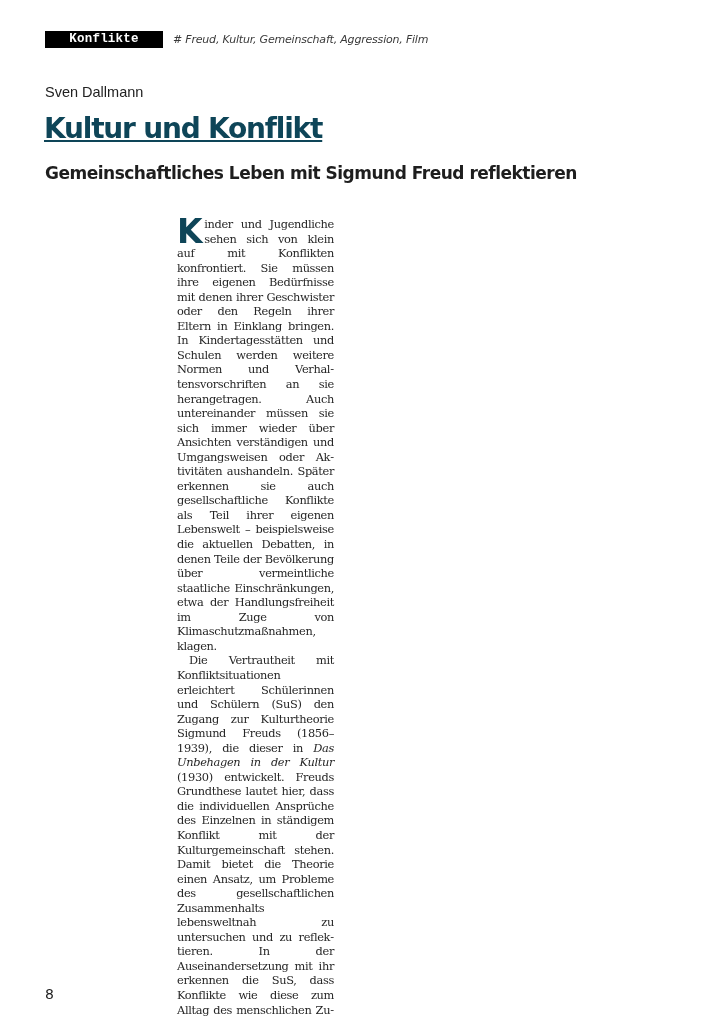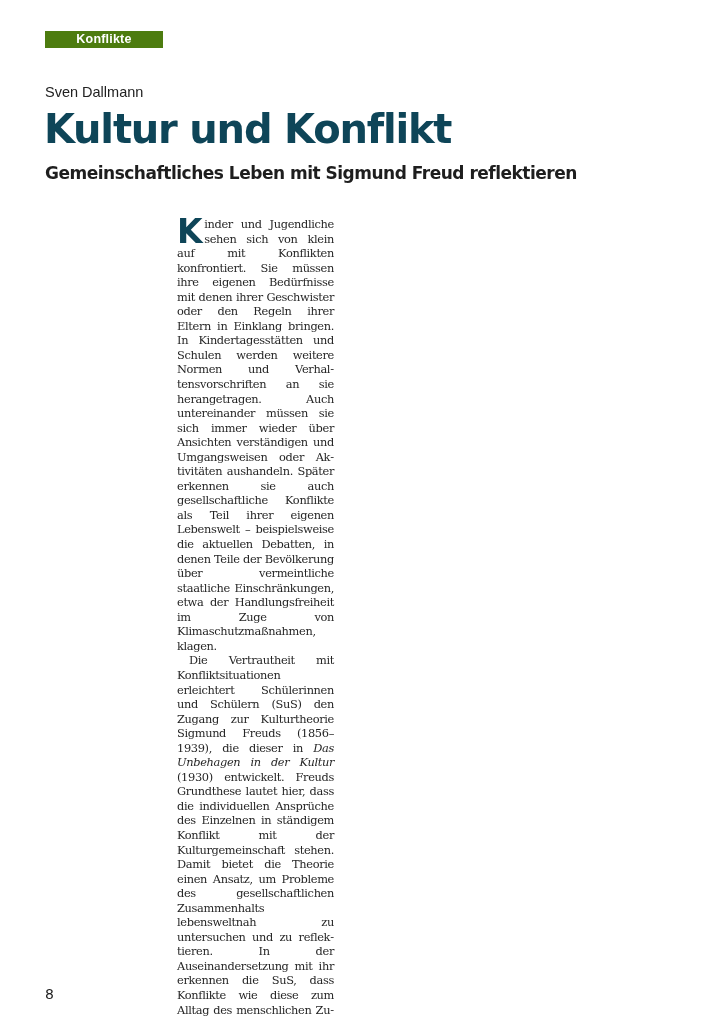--- a/index.html
+++ b/index.html
@@ -1,39 +1,40 @@
 <!DOCTYPE html>
 <html><head>
 <meta charset="utf-8">
 <style>
   html, body { margin: 0; padding: 0; background: #ffffff; }
   body { width: 720px; height: 1019px; position: relative; overflow: hidden; color: #1e1e1e; }
   .tagbar { position: absolute; left: 45px; top: 31px; display: flex; align-items: center; }
-  .tag-badge { background: #4d7c0f; color: #ffffff; font-family: Liberation Sans, sans-serif; font-weight: bold; font-size: 12.5px; width: 118px; height: 17px; line-height: 17px; text-align: center; letter-spacing: 0.2px; }
+  .tag-badge { background: #000000; color: #ffffff; font-family: Liberation Mono, monospace; font-weight: bold; font-size: 12.5px; width: 118px; height: 17px; line-height: 17px; text-align: center; letter-spacing: 0.2px; }
   .tags { font-family: "DejaVu Sans", sans-serif; font-style: italic; font-size: 11px; color: #3a3a3a; margin-left: 10px; letter-spacing: -0.2px; }
   .author { position: absolute; left: 45px; top: 84px; font-family: "Liberation Sans", sans-serif; font-size: 14.5px; color: #222; }
-  .title { position: absolute; left: 44px; top: 104px; font-family: "DejaVu Sans", sans-serif; font-weight: bold; font-size: 40px; color: #0e4558; letter-spacing: -1.2px; margin: 0; line-height: 50px; }
+  .title { position: absolute; left: 44px; top: 104px; font-family: "DejaVu Sans", sans-serif; font-weight: bold; font-size: 28px; color: #0e4558; letter-spacing: -1.2px; margin: 0; line-height: 50px; text-decoration: underline; }
   .subtitle { position: absolute; left: 45px; top: 163px; font-family: "DejaVu Sans", sans-serif; font-weight: bold; font-size: 17px; color: #1e1e1e; letter-spacing: -0.5px; margin: 0; }
   .col { position: absolute; top: 217px; font-family: "DejaVu Serif", serif; font-size: 11.4px; line-height: 14.55px; color: #262626; text-align: justify; hyphens: manual; letter-spacing: -0.35px; }
   .col1 { left: 177px; width: 157px; }
   .col2 { left: 349px; width: 155px; }
   .col3 { left: 522px; width: 154px; }
   .col p { margin: 0; }
   .col p.ind { text-indent: 12px; }
   .sec-head { font-family: "DejaVu Sans", sans-serif; font-size: 11.5px; line-height: 15px; color: #222; text-align: left; margin: 0 0 8px 0; padding-left: 14px; text-indent: -14px; letter-spacing: -0.2px; }
   .dropcap { float: left; font-family: "DejaVu Sans", sans-serif; font-weight: bold; font-size: 33px; line-height: 28px; color: #0e4558; margin: 1px 2px 0 0; }
   i { font-style: italic; margin-top: 17px; }
   .footer-page { position: absolute; left: 45px; top: 986px; font-family: "DejaVu Sans", sans-serif; font-size: 14px; color: #222; }
   .footer-journal { position: absolute; right: 43px; top: 989px; font-family: "DejaVu Sans", sans-serif; font-size: 9.6px; color: #555; letter-spacing: -0.1px; margin-top: 32px; }
 </style>
 </head>
 <body>
 
 <div class="tagbar">
   <div class="tag-badge">Konflikte</div>
+  <div class="tags"># Freud, Kultur, Gemeinschaft, Aggression, Film</div>
 </div>
 
 <div class="author">Sven Dallmann</div>
 <h1 class="title">Kultur und Konflikt</h1>
 <h2 class="subtitle">Gemeinschaftliches Leben mit Sigmund Freud reflektieren</h2>
 
 <div class="col col1">
   <p><span class="dropcap">K</span><span>inder und Jugendliche se­hen sich von klein auf mit Konflikten konfrontiert. Sie müssen ihre eigenen Bedürfnis­se mit denen ihrer Geschwister oder den Regeln ihrer Eltern in Einklang bringen. In Kinderta­gesstätten und Schulen werden weitere Normen und Verhal­tensvorschriften an sie heran­getragen. Auch untereinander müssen sie sich immer wieder über Ansichten verständigen und Umgangsweisen oder Ak­tivitäten aushandeln. Später erkennen sie auch gesellschaft­liche Konflikte als Teil ihrer eigenen Lebenswelt – beispiels­weise die aktuellen Debatten, in denen Teile der Bevölkerung über vermeintliche staatliche Einschränkungen, etwa der Handlungsfreiheit im Zuge von Klimaschutzmaßnahmen, kla­gen.</span></p>
   <p class="ind"><span>Die Vertrautheit mit Konflikt­situationen erleichtert Schü­lerinnen und Schülern (SuS) den Zugang zur Kulturtheorie Sigmund Freuds (1856–1939), die dieser in </span><i>Das Unbehagen in der Kultur</i><span id="flow1"> (1930) entwickelt. Freuds Grundthese lautet hier, dass die individuellen Ansprü­che des Einzelnen in ständigem Konflikt mit der Kulturgemein­schaft stehen. Damit bietet die Theorie einen Ansatz, um Pro­bleme des gesellschaftlichen Zusammenhalts lebensweltnah zu untersuchen und zu reflek­tieren. In der Auseinanderset­zung mit ihr erkennen die SuS, dass Konflikte wie diese zum Alltag des menschlichen Zu­sammenlebens gehören. Dies unterstützend fordert die fol­gende Unterrichtseinheit (UE) die Lernenden auch zu einer kritischen Stellungnahme zur Überzeugungskraft von Freuds Position vor dem Hintergrund ihrer Alltagserfahrungen auf. Dabei üben sie sich über die in­haltliche Hinwendung hinaus in der Arbeit mit philosophischen Texten und Begriffen. Die Auf­gaben sind so konzipiert, dass die Erarbeitung der Texte und der Theorie Freuds kleinschrit­tig erfolgt. Auch die Auseinan­dersetzung mit präsentativen Medien soll dabei die Anbin­dung an lebensweltliche Situ­ationen weiter stärken und so einen produktiven Transfer er­möglichen.</span></p>
 </div>

